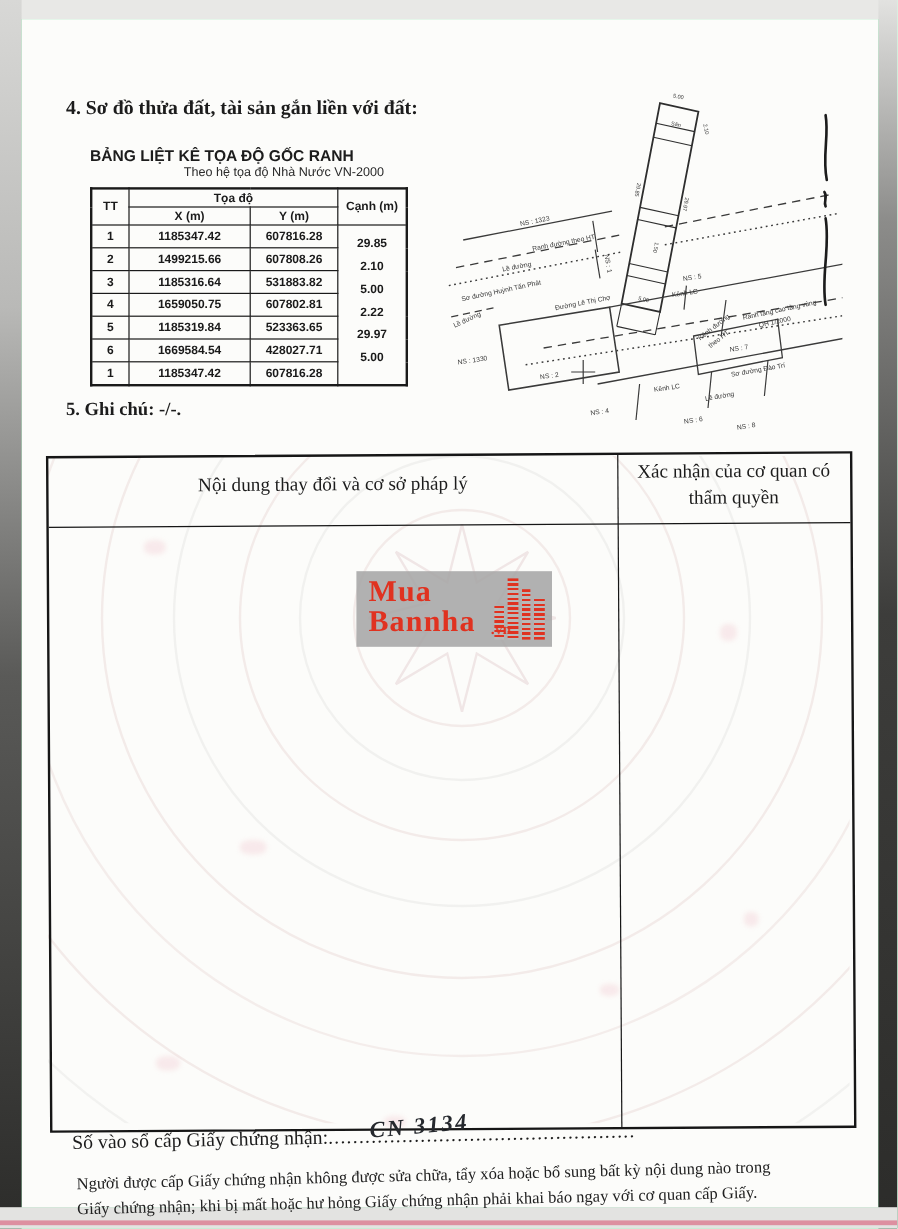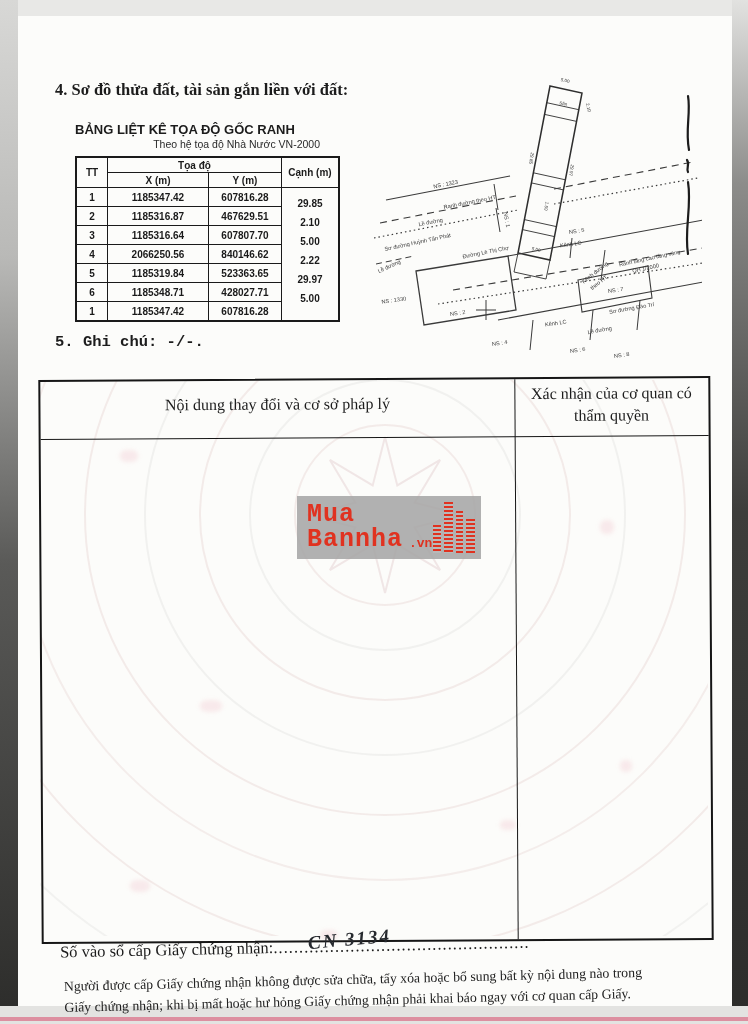--- a/index.html
+++ b/index.html
@@ -38,22 +38,22 @@
   .ch-vline{position:absolute;left:474px;top:0;width:0;height:100%;border-left:1.5px solid #161616;}
   .ch-header{position:absolute;left:0;top:0;width:100%;height:57px;border-bottom:1.5px solid #161616;}
   .ch-h1{position:absolute;left:0;top:15px;width:474px;text-align:center;font-size:16px;}
   .ch-h2{position:absolute;left:478px;top:4px;width:186px;text-align:center;font-size:16px;line-height:1.35;}
 
   
   .emblem{position:absolute;left:40px;top:380px;width:668px;height:556px;pointer-events:none;}
   .speck{position:absolute;border-radius:40%;filter:blur(2px);background:rgba(236,162,176,0.20);}
 
   
-  .wm{position:absolute;left:297px;top:496px;width:184px;height:63px;
-      background:rgba(166,166,166,0.88);font-family:Liberation Mono, monospace;}
+  .wm{position:absolute;left:297px;top:476px;width:163px;height:63px;
+      background:rgba(166,166,166,0.88);font-family:Liberation Serif, serif;}
   .wm-line1{position:absolute;left:10px;top:4px;color:#e03220;font-weight:bold;font-size:25px;letter-spacing:1px;}
   .wm-line2{position:absolute;left:10px;top:29px;color:#e03220;font-weight:bold;font-size:25px;letter-spacing:1px;}
   .wm-vn{position:absolute;left:112px;top:40px;color:#e03220;font-weight:bold;font-size:13px;}
   .wm-bldg{position:absolute;right:6px;top:6px;width:42px;height:51px;display:flex;align-items:flex-end;gap:3px;}
   .wm-bldg i{display:block;background-image:repeating-linear-gradient(180deg,#e03220 0 2px,rgba(255,255,255,0.1) 2px 4px);}
 
   
   .sovao{position:absolute;left:60px;top:936px;width:620px;font-size:16.5px;transform:rotate(-1.2deg);}
   .dots{letter-spacing:1px;}
   .handwrite{position:absolute;left:248px;top:-8px;font-size:19px;font-style:italic;font-weight:bold;
@@ -117,41 +117,41 @@
         <div class="edge-val" style="top:10px;">29.85</div>
         <div class="edge-val" style="top:29px;">2.10</div>
         <div class="edge-val" style="top:48px;">5.00</div>
         <div class="edge-val" style="top:67px;">2.22</div>
         <div class="edge-val" style="top:86px;">29.97</div>
         <div class="edge-val" style="top:105px;">5.00</div>
       </td>
     </tr>
     <tr>
       <td class="r">2</td>
-      <td class="r">1185316.87</td>
-      <td class="r">467629.51</td>
+      <td class="r">1499215.66</td>
+      <td class="r">607808.26</td>
     </tr>
     <tr>
       <td class="r">3</td>
       <td class="r">1185316.64</td>
-      <td class="r">607807.70</td>
+      <td class="r">531883.82</td>
     </tr>
     <tr>
       <td class="r">4</td>
-      <td class="r">2066250.56</td>
-      <td class="r">840146.62</td>
+      <td class="r">1659050.75</td>
+      <td class="r">607802.81</td>
     </tr>
     <tr>
       <td class="r">5</td>
       <td class="r">1185319.84</td>
       <td class="r">523363.65</td>
     </tr>
     <tr>
       <td class="r">6</td>
-      <td class="r">1185348.71</td>
+      <td class="r">1669584.54</td>
       <td class="r">428027.71</td>
     </tr>
     <tr>
       <td class="r">1</td>
       <td class="r">1185347.42</td>
       <td class="r">607816.28</td>
     </tr>
   </tbody>
     </table>
 
@@ -222,21 +222,21 @@
       <text x="207" y="24" transform="rotate(12 207 24)">5.00</text>
       <text x="205" y="47" transform="rotate(12 205 47)">Sân</text>
       <text x="229" y="50" transform="rotate(78 229 50)">2.10</text>
       <text x="172" y="100" transform="rotate(100 172 100)">29.85</text>
       <text x="212" y="112" transform="rotate(100 212 112)">29.97</text>
       <text x="187" y="148" transform="rotate(100 187 148)">1.50</text>
       <text x="178" y="193" transform="rotate(12 178 193)">5.00</text>
     </g>
   </svg>
 
-  <div class="abs sec-title" style="left:55px;top:333px;font-size:15.5px;font-family:Liberation Mono, monospace;">5. Ghi chú: -/-.</div>
+  <div class="abs sec-title" style="left:55px;top:333px;font-size:15.5px;">5. Ghi chú: -/-.</div>
 
   <div class="ch-table">
     <div class="ch-vline"></div>
     <div class="ch-header">
       <div class="ch-h1">Nội dung thay đổi và cơ sở pháp lý</div>
       <div class="ch-h2">Xác nhận của cơ quan có thẩm quyền</div>
     </div>
   </div>
 
   <div class="wm">

